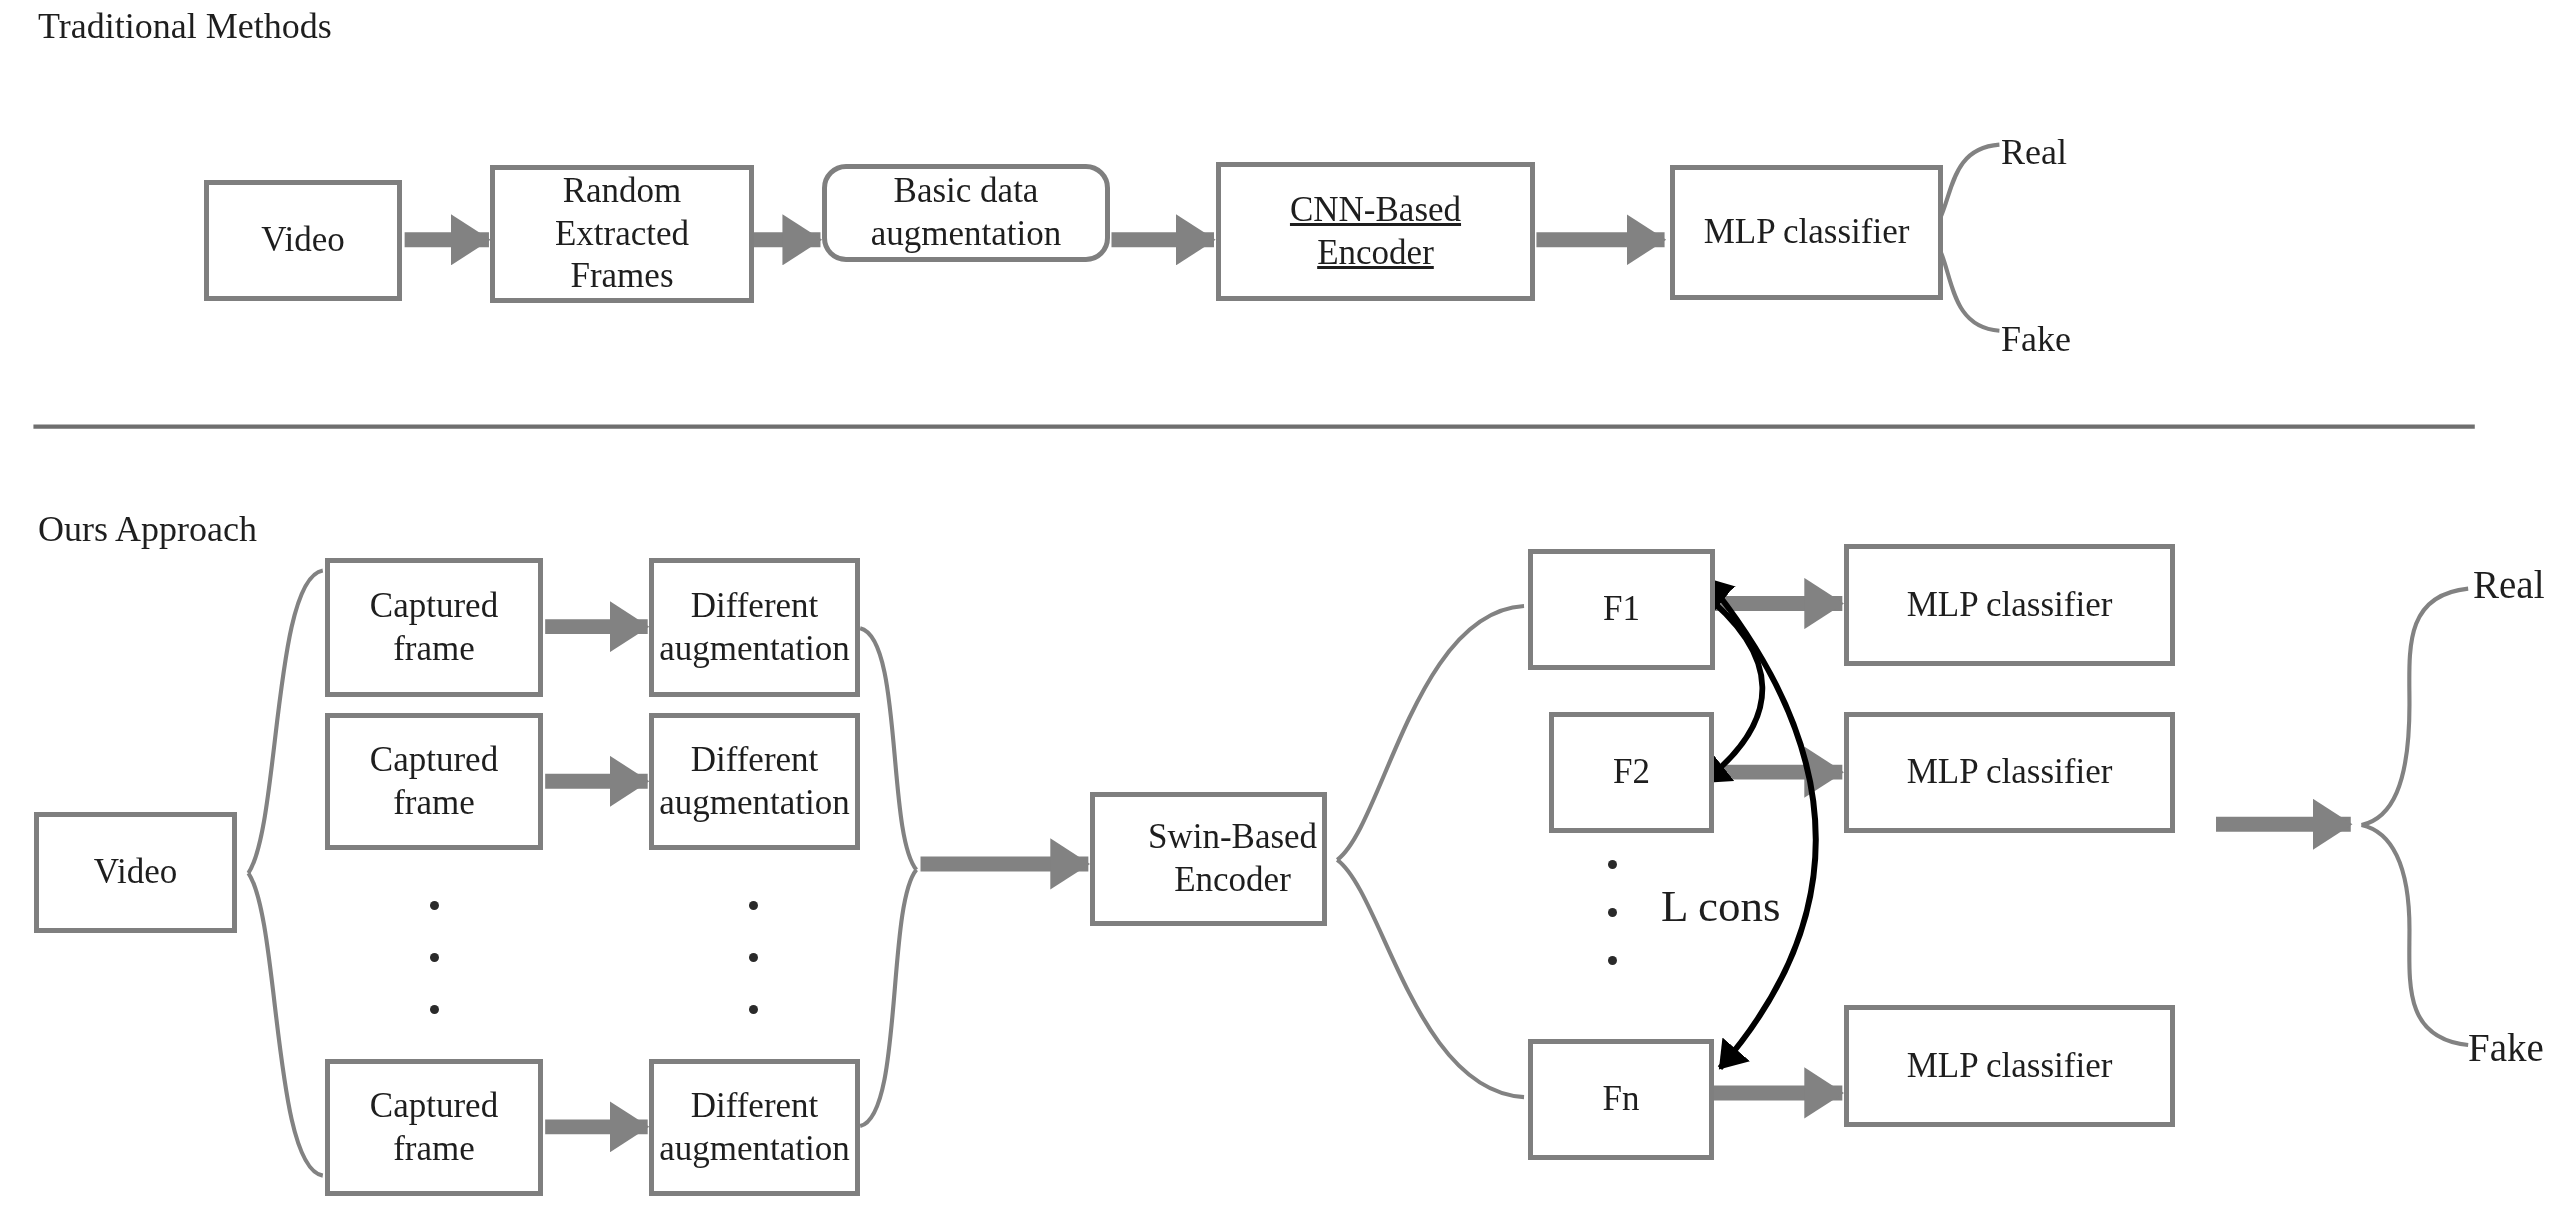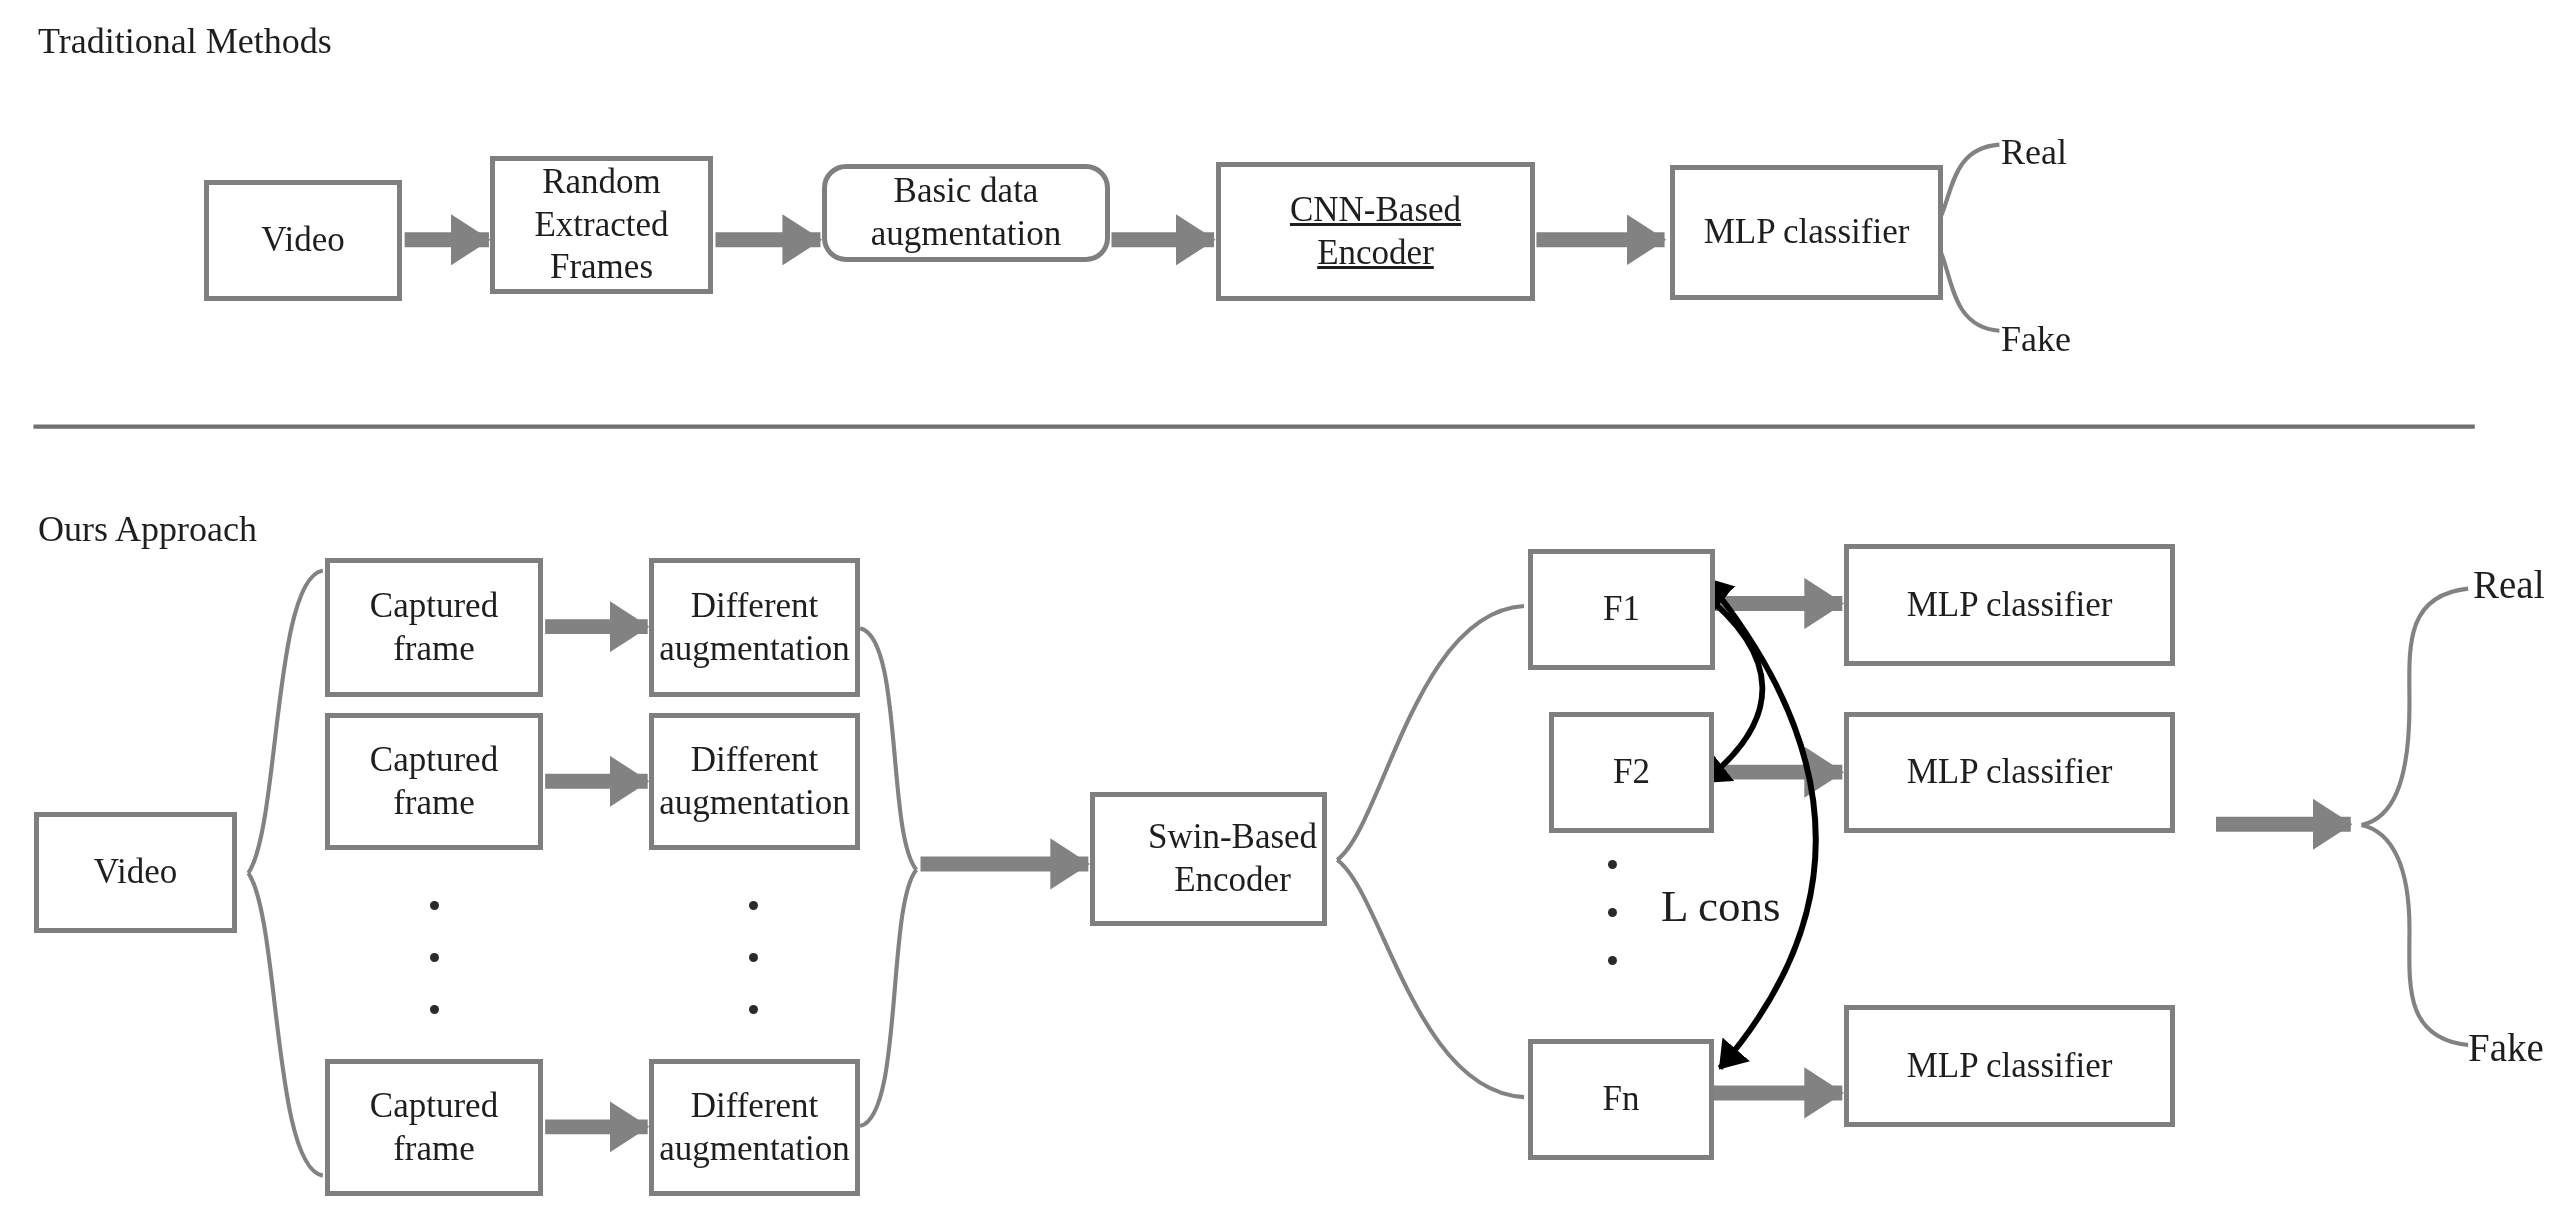--- a/index.html
+++ b/index.html
@@ -83,27 +83,27 @@
       <path d="M 2985 712 C 2906 720 2914 788 2914 852 C 2914 950 2892 990 2856 998"></path>
       <path d="M 2985 1264 C 2906 1256 2914 1188 2914 1124 C 2914 1046 2892 1006 2856 998"></path>
     </g>
 
     <g stroke="#000000" stroke-width="7" fill="none">
       <path d="M 2055 714 Q 2205 832 2060 946" marker-start="url(#ahb)" marker-end="url(#ahb)"></path>
       <path d="M 2063 700 Q 2320 1015 2080 1292" marker-start="url(#ahb)" marker-end="url(#ahb)"></path>
     </g>
   </svg>
 
-  <div class="section-title" style="left:38px;top:20px;">Traditional Methods</div>
+  <div class="section-title" style="left:38px;top:5px;">Traditional Methods</div>
 
   <div class="box" style="left:204px;top:180px;width:198px;height:121px;">
     <div>Video</div>
   </div>
 
-  <div class="box" style="left:490px;top:156px;width:223px;height:138px;">
+  <div class="box" style="left:490px;top:165px;width:264px;height:138px;">
     <div>Random</div>
     <div>Extracted</div>
     <div>Frames</div>
   </div>
 
   <div class="box" style="left:822px;top:164px;width:288px;height:98px;border-radius:24px;">
     <div>Basic data</div>
     <div>augmentation</div>
   </div>
 

